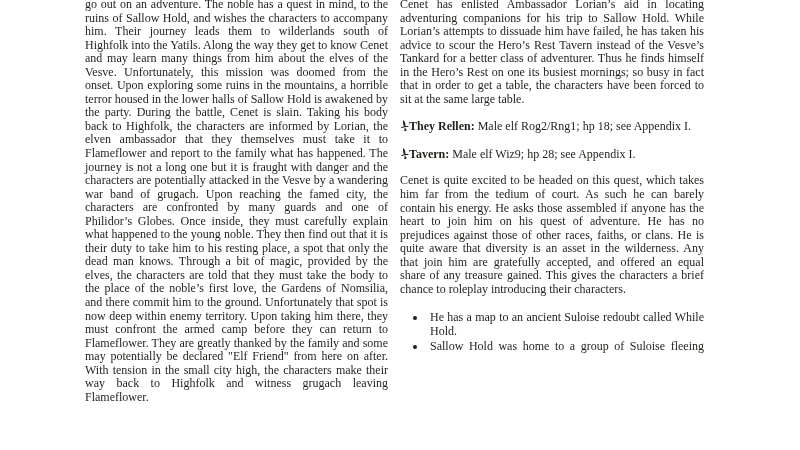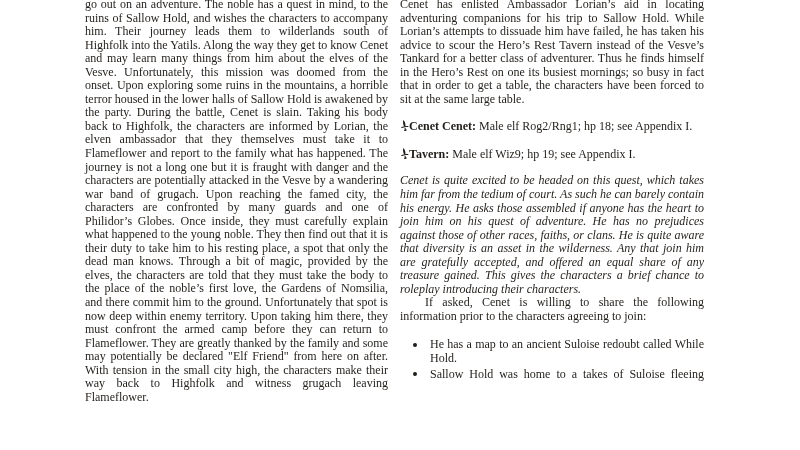--- a/index.html
+++ b/index.html
@@ -10,21 +10,21 @@
     color:#221e1a;font-size:12px;line-height:13.55px;
   }
   .col{position:absolute;top:-2px;}
   .col-left{left:85px;width:303px;}
   .col-right{left:400px;width:304px;}
   p{margin:0;text-align:justify;}
   .statblock{margin-top:14px;text-align:justify;}
   .statblock .sb-name{font-weight:bold;}
   .dagger{display:inline-block;width:9px;height:11px;vertical-align:-1px;}
   .dagger svg{display:block;transform:rotate(-10deg);}
-  .para-gap{margin-top:13px;font-style:italic;}
+  .para-gap{margin-top:13px;}
   .indent-para{text-indent:25px;}
   ul.bullets{margin:15px 0 0 0;padding:0;list-style:none;}
   ul.bullets li{position:relative;padding-left:30px;text-align:justify;}
   ul.bullets li + li{margin-top:2px;}
   .bullet-dot{
     position:absolute;left:13px;top:4.8px;width:3.8px;height:3.8px;
     border-radius:50%;background:#221e1a;
   }
   .justify-last{text-align-last:justify;}
 </style>
@@ -36,30 +36,29 @@
   <div class="col col-left">
     <p>go out on an adventure. The noble has a quest in mind, to the ruins of Sallow Hold, and wishes the characters to accompany him. Their journey leads them to wilderlands south of Highfolk into the Yatils. Along the way they get to know Cenet and may learn many things from him about the elves of the Vesve. Unfortunately, this mission was doomed from the onset. Upon exploring some ruins in the mountains, a horrible terror housed in the lower halls of Sallow Hold is awakened by the party. During the battle, Cenet is slain. Taking his body back to Highfolk, the characters are informed by Lorian, the elven ambassador that they themselves must take it to Flameflower and report to the family what has happened. The journey is not a long one but it is fraught with danger and the characters are potentially attacked in the Vesve by a wandering war band of grugach. Upon reaching the famed city, the characters are confronted by many guards and one of Philidor’s Globes. Once inside, they must carefully explain what happened to the young noble. They then find out that it is their duty to take him to his resting place, a spot that only the dead man knows. Through a bit of magic, provided by the elves, the characters are told that they must take the body to the place of the noble’s first love, the Gardens of Nomsilia, and there commit him to the ground. Unfortunately that spot is now deep within enemy territory. Upon taking him there, they must confront the armed camp before they can return to Flameflower. They are greatly thanked by the family and some may potentially be declared "Elf Friend" from here on after. With tension in the small city high, the characters make their way back to Highfolk and witness grugach leaving Flameflower.</p>
   </div>
 
   <div class="col col-right">
 
     <p>Cenet has enlisted Ambassador Lorian’s aid in locating adventuring companions for his trip to Sallow Hold. While Lorian’s attempts to dissuade him have failed, he has taken his advice to scour the Hero’s Rest Tavern instead of the Vesve’s Tankard for a better class of adventurer. Thus he finds himself in the Hero’s Rest on one its busiest mornings; so busy in fact that in order to get a table, the characters have been forced to sit at the same large table.</p>
 
     <p class="statblock"><span class="dagger"><svg width="9" height="11" viewBox="0 0 9 11" xmlns="http://www.w3.org/2000/svg">
             <path fill="#221e1a" d="M4.3 0 C5.6 1.7 5.9 4.2 5.3 6.1 L3.8 6.1 C3.2 4.0 3.4 1.8 4.3 0 Z M1.1 6.7 C2.6 6.0 6.5 6.0 8.0 6.7 C8.4 6.95 8.3 7.55 7.8 7.5 C6.2 7.2 2.9 7.2 1.3 7.5 C0.8 7.55 0.7 6.95 1.1 6.7 Z M3.9 8.1 L5.2 8.1 L5.0 9.5 C5.6 9.6 6.0 10.0 6.0 10.4 C6.0 10.85 5.3 11 4.55 11 C3.8 11 3.1 10.85 3.1 10.4 C3.1 10.0 3.5 9.6 4.1 9.5 Z"></path>
-          </svg></span><span class="sb-name">Cenet Cenet:</span><span> Male elf Rog2/Rng1; hp 18; see Appendix I.</span></p>
+          </svg></span><span class="sb-name">They Rellen:</span><span> Male elf Rog2/Rng1; hp 18; see Appendix I.</span></p>
 
     <p class="statblock"><span class="dagger"><svg width="9" height="11" viewBox="0 0 9 11" xmlns="http://www.w3.org/2000/svg">
             <path fill="#221e1a" d="M4.3 0 C5.6 1.7 5.9 4.2 5.3 6.1 L3.8 6.1 C3.2 4.0 3.4 1.8 4.3 0 Z M1.1 6.7 C2.6 6.0 6.5 6.0 8.0 6.7 C8.4 6.95 8.3 7.55 7.8 7.5 C6.2 7.2 2.9 7.2 1.3 7.5 C0.8 7.55 0.7 6.95 1.1 6.7 Z M3.9 8.1 L5.2 8.1 L5.0 9.5 C5.6 9.6 6.0 10.0 6.0 10.4 C6.0 10.85 5.3 11 4.55 11 C3.8 11 3.1 10.85 3.1 10.4 C3.1 10.0 3.5 9.6 4.1 9.5 Z"></path>
-          </svg></span><span class="sb-name">Tavern:</span><span> Male elf Wiz9; hp 19; see Appendix I.</span></p>
+          </svg></span><span class="sb-name">Tavern:</span><span> Male elf Wiz9; hp 28; see Appendix I.</span></p>
 
     <p class="para-gap">Cenet is quite excited to be headed on this quest, which takes him far from the tedium of court. As such he can barely contain his energy. He asks those assembled if anyone has the heart to join him on his quest of adventure. He has no prejudices against those of other races, faiths, or clans. He is quite aware that diversity is an asset in the wilderness. Any that join him are gratefully accepted, and offered an equal share of any treasure gained. This gives the characters a brief chance to roleplay introducing their characters.</p>
 
-    <p class="indent-para">If asked, Cenet is willing to share the following information prior to the characters agreeing to join:</p>
 
     <ul class="bullets">
       <li><span class="bullet-dot"></span><span>He has a map to an ancient Suloise redoubt called While Hold.</span></li>
-      <li class="justify-last"><span class="bullet-dot"></span><span>Sallow Hold was home to a takes of Suloise fleeing</span></li>
+      <li class="justify-last"><span class="bullet-dot"></span><span>Sallow Hold was home to a group of Suloise fleeing</span></li>
     </ul>
 
   </div>
 
 </div>
 
 </body></html>

